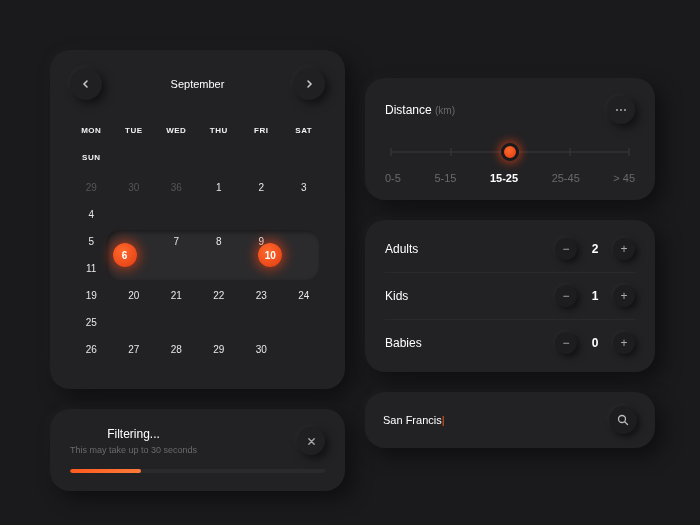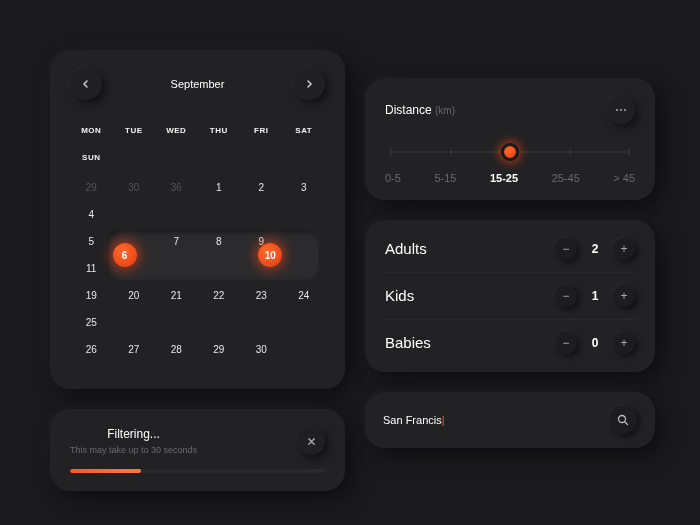--- a/index.html
+++ b/index.html
@@ -75,21 +75,21 @@
     background:radial-gradient(circle at 40% 35%, #ff6a2b, #e23a12);
     transform:translate(-50%,-50%); box-shadow:0 0 10px 2px rgba(255,70,20,0.6);
     border:3px solid #1a1a1c;
   }
   .dist-labels { display:flex; justify-content:space-between; font-size:11px; color:#6a6a6d; padding:0 0px; }
   .dist-labels .sel { color:#fff; font-weight:700; }
 
   
   .guest-row { display:flex; align-items:center; justify-content:space-between; padding:12px 0; }
   .guest-row + .guest-row { border-top:1px solid #2a2a2c; }
-  .guest-label { color:#fff; font-size:15px; }
+  .guest-label { color:#fff; font-size:12px; }
   .stepper { display:flex; align-items:center; gap:12px; }
   .step-btn {
     width:22px; height:22px; border-radius:50%; border:none;
     background:#1d1d1f;
     box-shadow: 3px 3px 6px rgba(0,0,0,0.5), -2px -2px 5px rgba(255,255,255,0.03);
     color:#aaa; font-size:12px; cursor:pointer; display:flex; align-items:center; justify-content:center;
   }
   .step-val { color:#fff; font-size:12px; font-weight:600; width:12px; text-align:center; }
 
   

